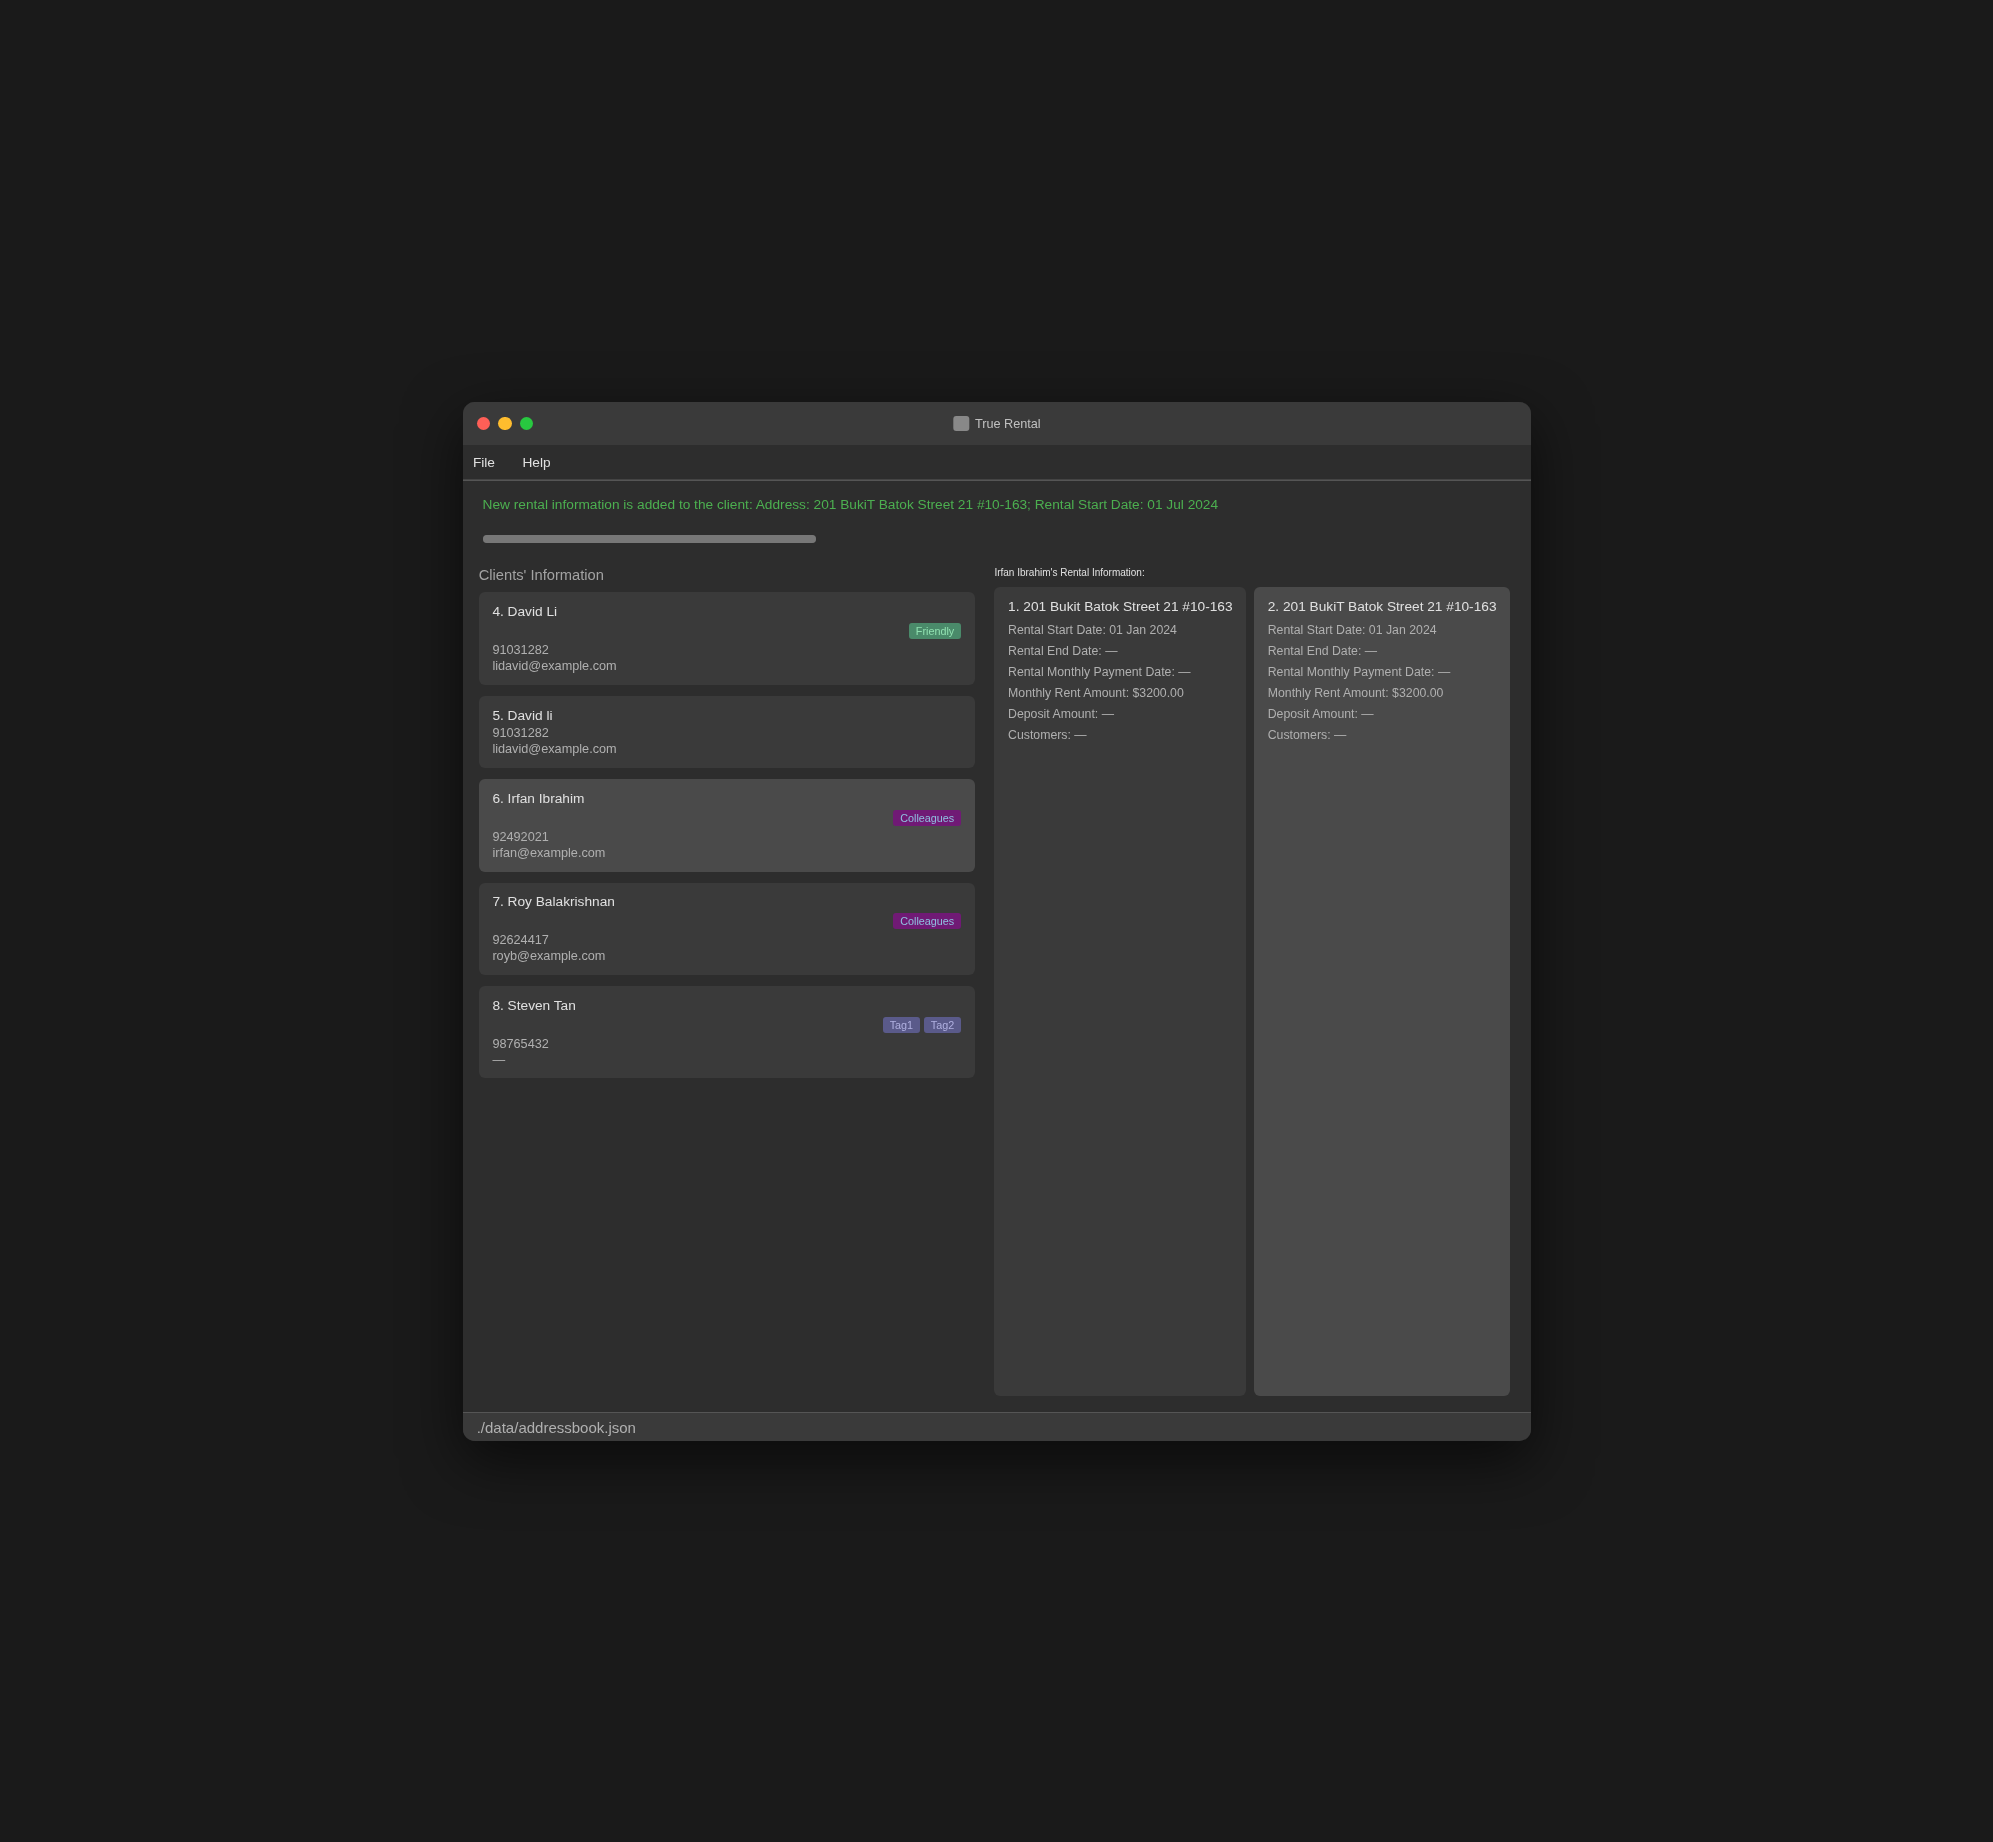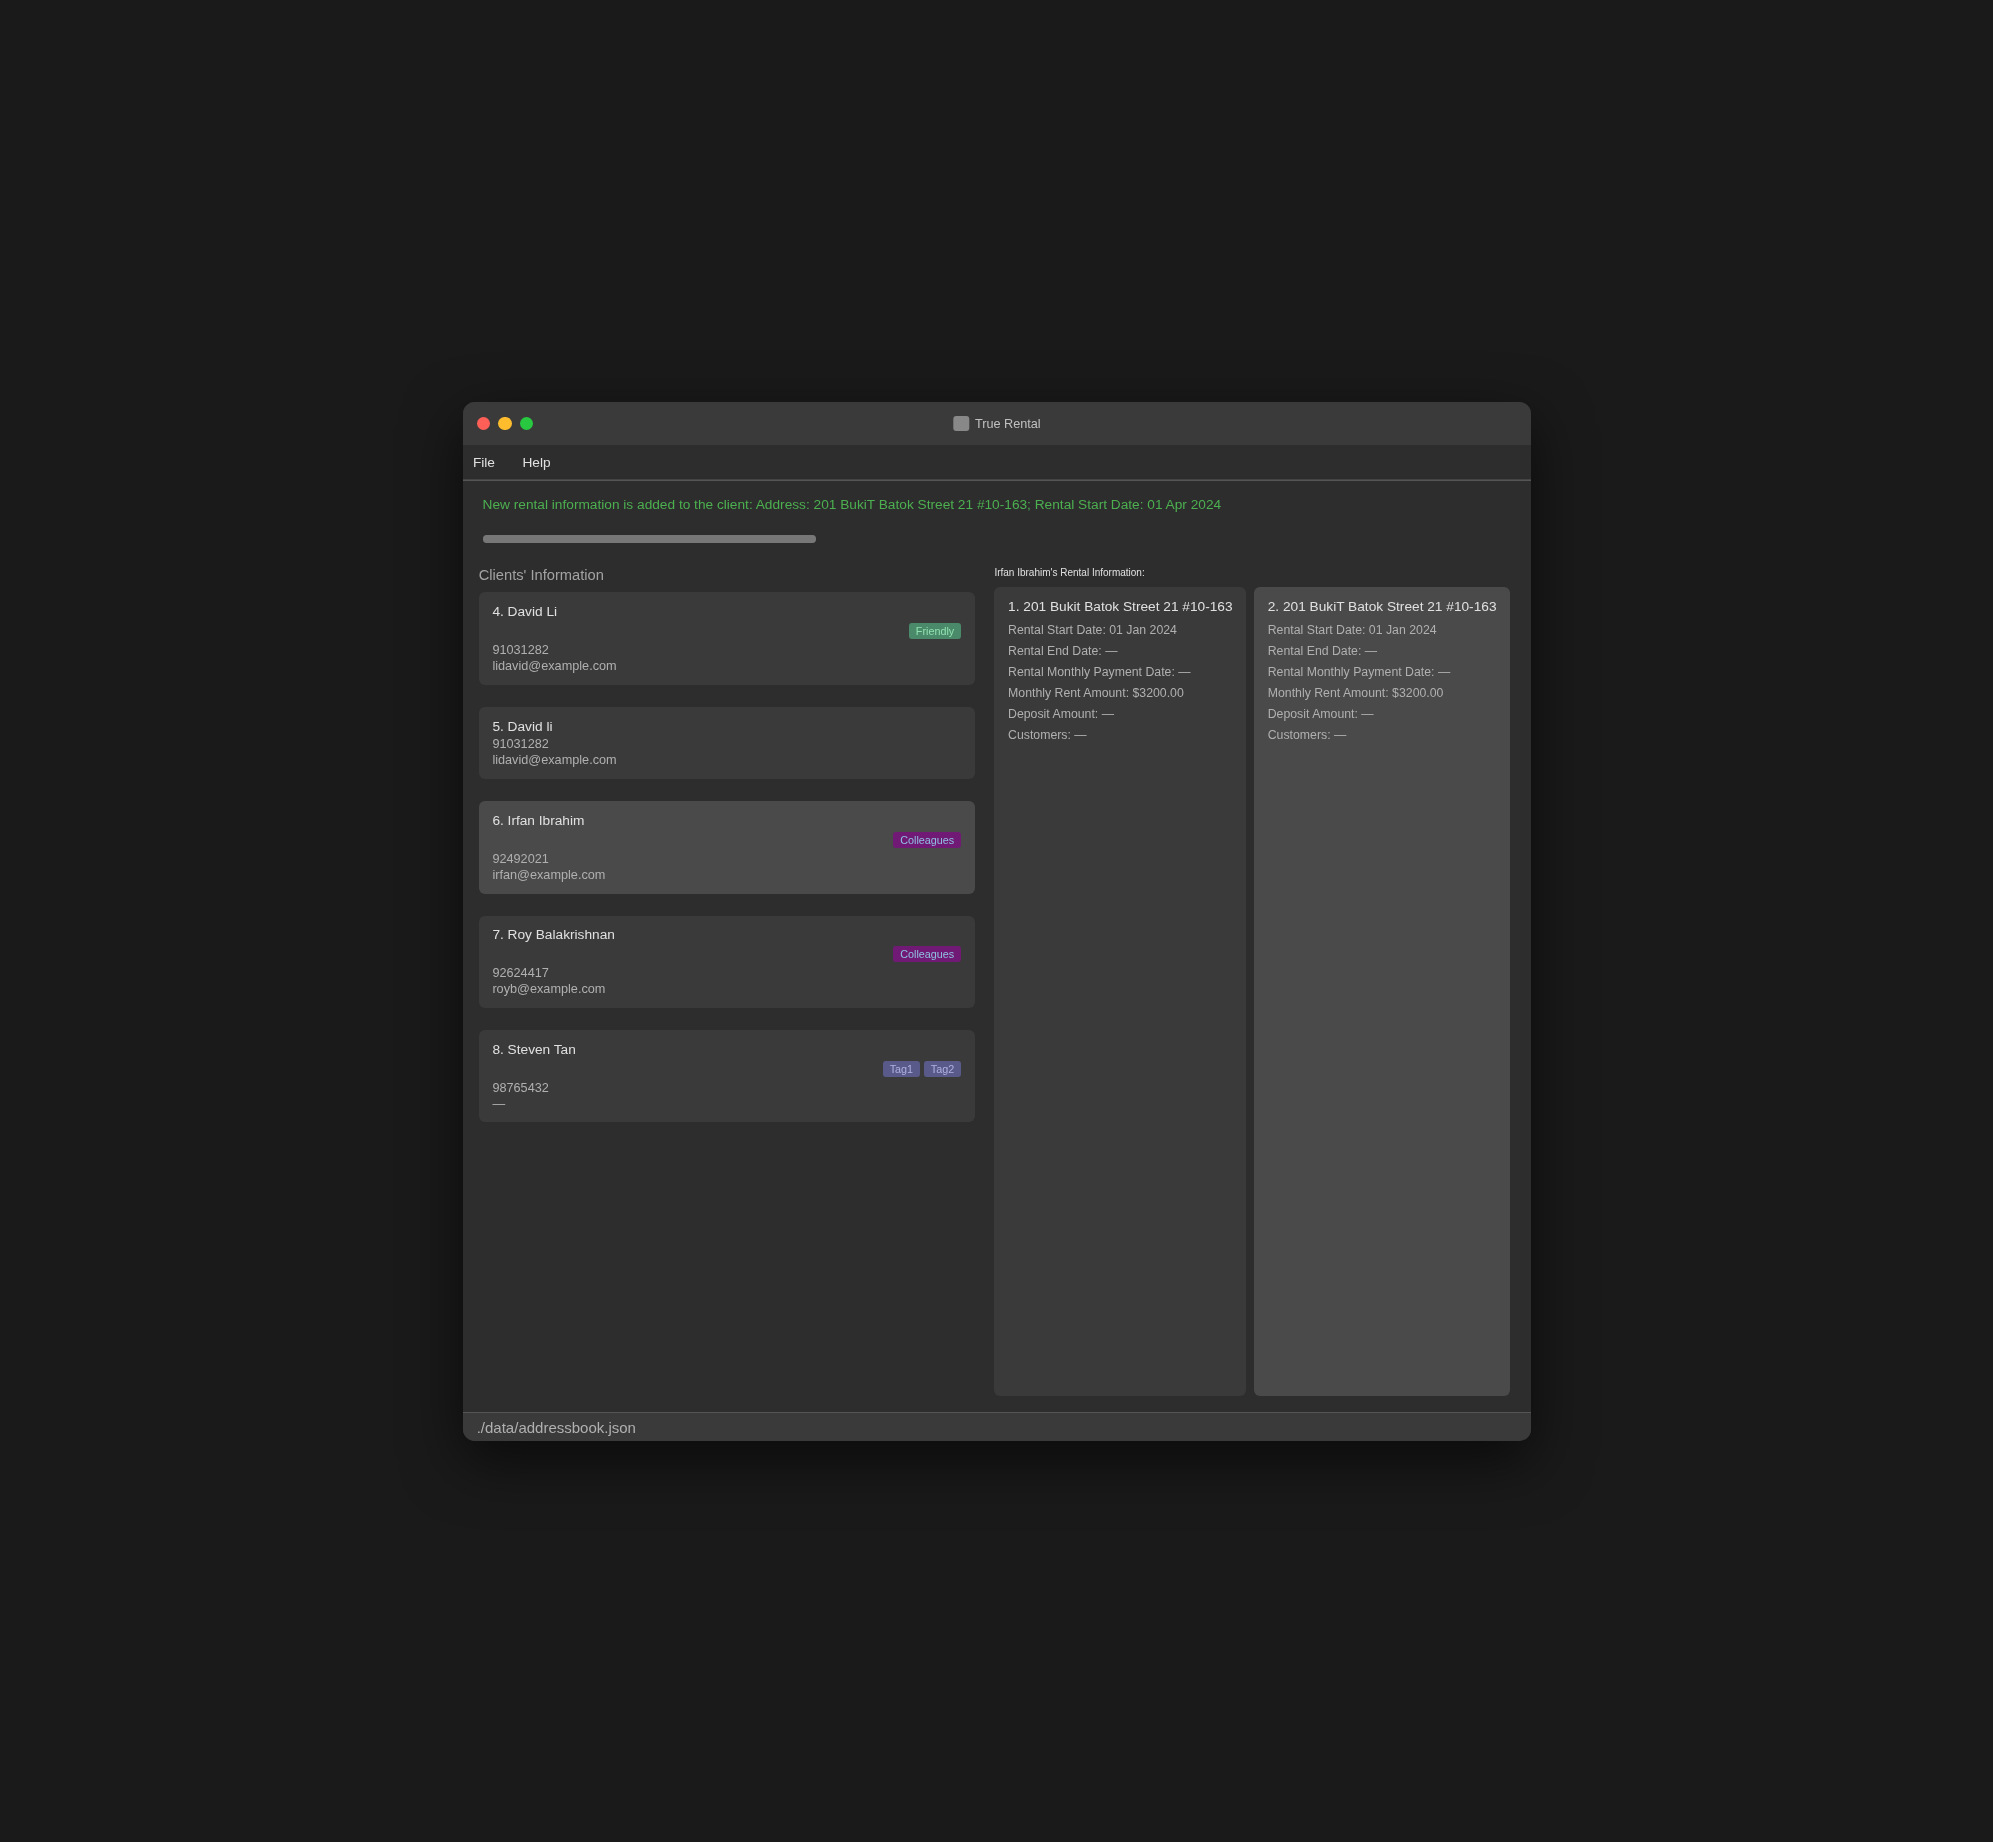--- a/index.html
+++ b/index.html
@@ -156,21 +156,21 @@
     .panel-title {
       color: #a3a3a3;
       font-size: 14.7px;
       margin-bottom: 9.8px;
       font-weight: 400;
     }
 
     .clients-list {
       display: flex;
       flex-direction: column;
-      gap: 22px;
+      gap: 11px;
       overflow-y: auto;
       flex: 1;
       padding-right: 3.9px;
     }
 
     .clients-list::-webkit-scrollbar {
       width: 5.9px;
     }
 
     .clients-list::-webkit-scrollbar-track {
@@ -315,21 +315,21 @@
   </div>
 
   <div class="menu-bar">
     <span class="menu-item">File</span>
     <span class="menu-item">Help</span>
   </div>
 
   <div class="divider"></div>
 
   <div class="notification-bar">
-    <div class="notification-text">New rental information is added to the client: Address: 201 BukiT Batok Street 21 #10-163; Rental Start Date: 01 Apr 2024</div>
+    <div class="notification-text">New rental information is added to the client: Address: 201 BukiT Batok Street 21 #10-163; Rental Start Date: 01 Jul 2024</div>
   </div>
 
   <div class="progress-area">
     <div class="progress-bar-bg">
       <div class="progress-bar-fill"></div>
     </div>
   </div>
 
   <div class="main-content">
 

